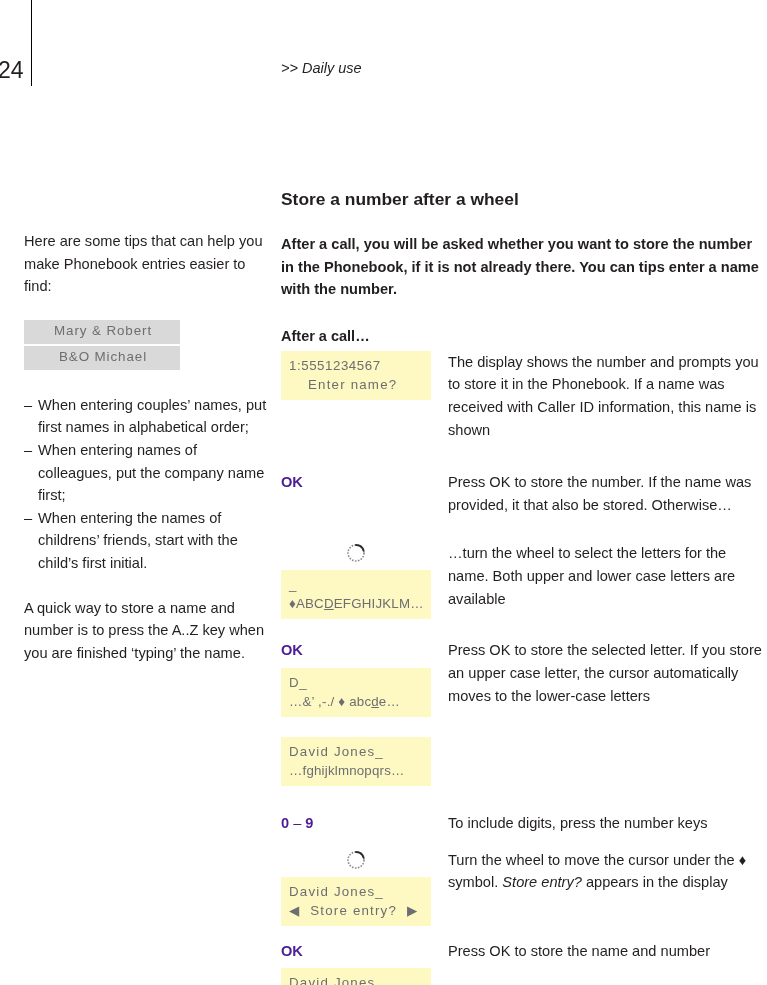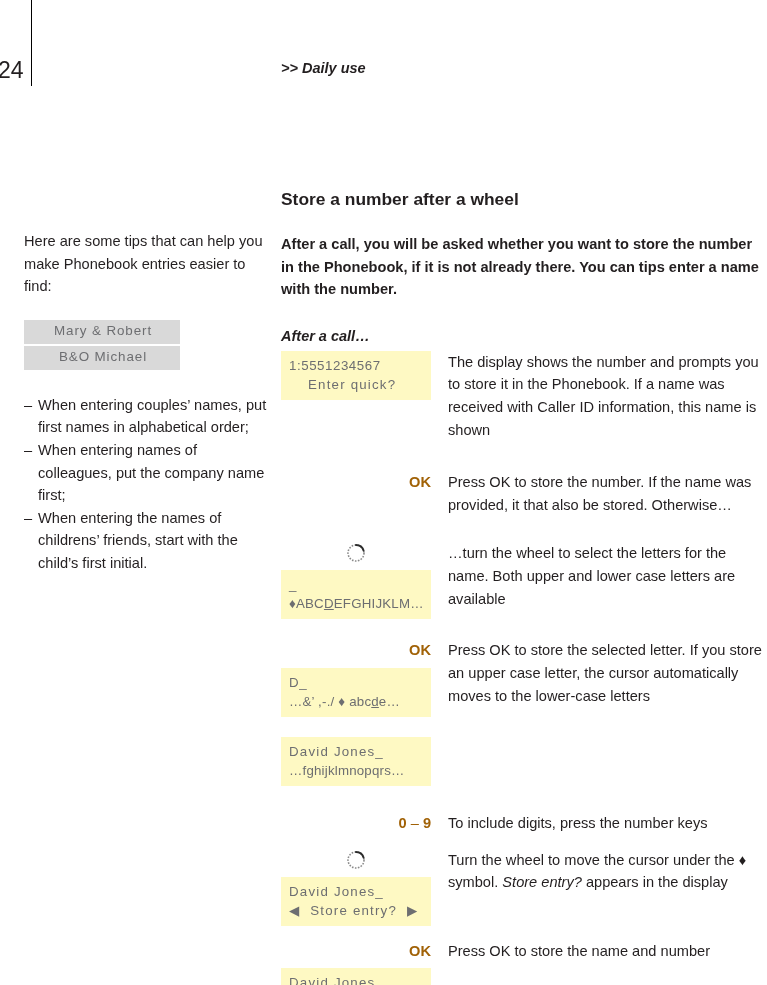--- a/index.html
+++ b/index.html
@@ -33,21 +33,21 @@
     font-size: 23px;
     line-height: 23px;
     color: #231f20;
     letter-spacing: 0px;
   }
   #running-head {
     position: absolute;
     left: 281px;
     top: 60px;
     font-size: 14.5px;
-    font-weight: bold;
+    font-weight: normal;
     font-style: italic;
     color: #231f20;
   }
 
   
   #left-col {
     position: absolute;
     left: 24px;
     top: 230px;
     width: 248px;
@@ -107,21 +107,20 @@
   }
   #intro {
     font-size: 14.6px;
     font-weight: bold;
     line-height: 22.6px;
     margin: 23px 0 0 0;
     width: 486px;
   }
   #after-a-call {
     font-size: 14.5px;
-    font-style: italic;
     font-weight: bold;
     margin: 27px 0 0 0;
     line-height: 16px;
   }
 
   
   .steps { margin-top: 7px; }
   .step {
     position: relative;
     display: flex;
@@ -151,25 +150,25 @@
     line-height: 19px;
     letter-spacing: 0.55px;
   }
   .display .line { white-space: pre; }
   .display .line.wide { letter-spacing: 1.2px; }
   .display .line.tight { letter-spacing: 0.2px; }
   .display .line.indent { padding-left: 19px; }
   .display u { text-decoration: underline; }
 
   .key {
-    text-align: right;
+    text-align: left;
     font-size: 14.6px;
     font-weight: bold;
     line-height: 22.6px;
-    color: #a16207;
+    color: #4c1d95;
     width: 150px;
   }
   .key .sep { font-weight: normal; }
 
   
   .wheel {
     width: 150px;
     display: flex;
     justify-content: center;
   }
@@ -202,37 +201,38 @@
   <div class="spacer-22"></div>
 
   <ul class="dash-list">
     <li><span class="dash">–</span><span>When entering couples’ names, put first names in alphabetical order;</span></li>
     <li><span class="dash">–</span><span>When entering names of colleagues, put the company name first;</span></li>
     <li><span class="dash">–</span><span>When entering the names of childrens’ friends, start with the child’s first initial.</span></li>
   </ul>
 
   <div class="spacer-22"></div>
 
+  <p>A quick way to store a name and number is to press the A..Z key when you are finished ‘typing’ the name.</p>
 </div>
 
 <div id="main-col">
 
   <h1 id="section-title">Store a number after a wheel</h1>
 
   <p id="intro">After a call, you will be asked whether you want to store the number in the Phonebook, if it is not already there. You can tips enter a name with the number.</p>
 
   <p id="after-a-call">After a call…</p>
 
   <div class="steps">
 
     <div class="step">
       <div class="step-left">
         <div class="display">
           <div class="line">1:5551234567</div>
-          <div class="line wide indent">Enter quick?</div>
+          <div class="line wide indent">Enter name?</div>
         </div>
       </div>
       <div class="step-right">The display shows the number and prompts you to store it in the Phonebook. If a name was received with Caller ID information, this name is shown</div>
     </div>
 
     <div class="row-gap-30"></div>
 
     <div class="step">
       <div class="step-left">
         <div class="key">OK</div>

